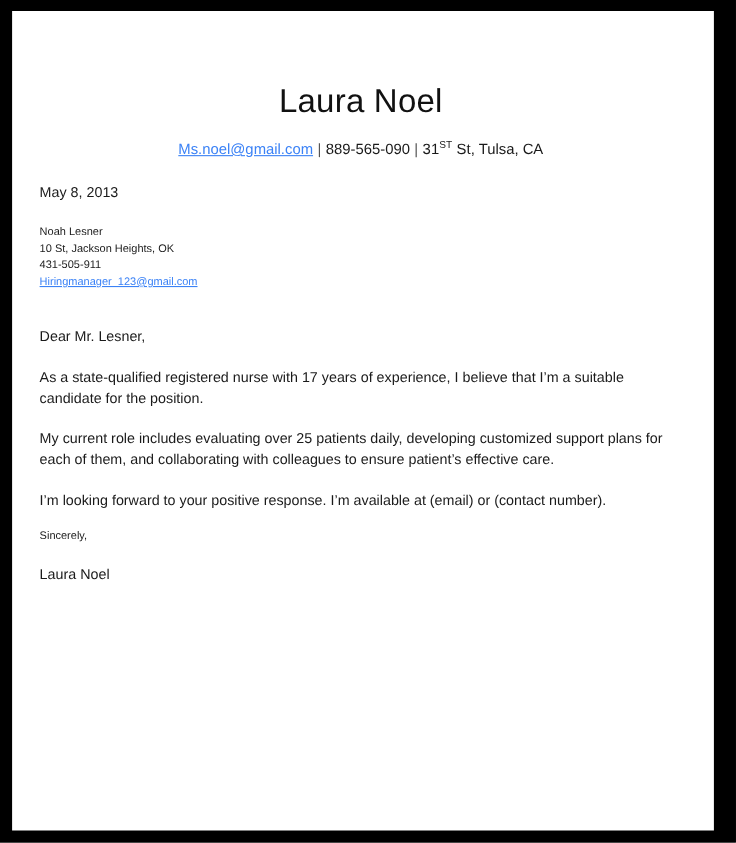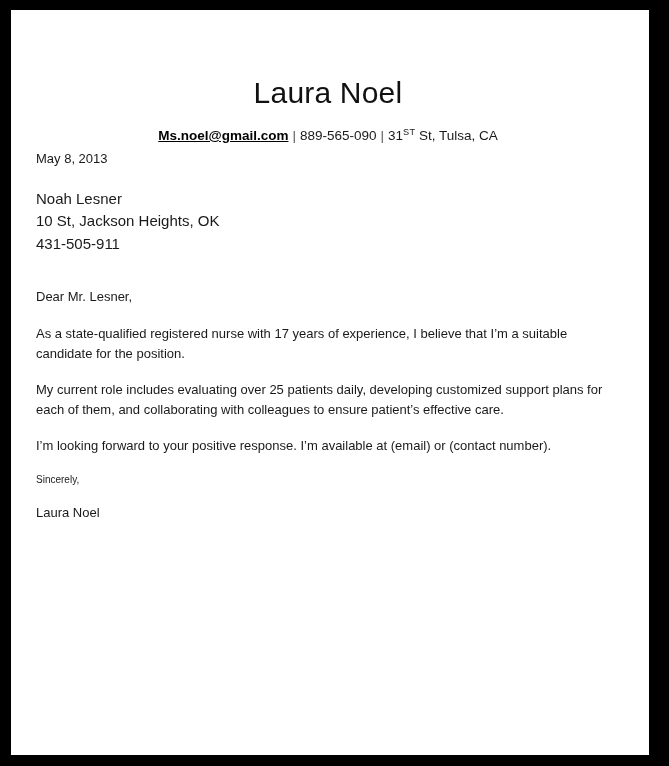--- a/index.html
+++ b/index.html
@@ -53,47 +53,46 @@
     white-space: nowrap;
   }
 
   .contact-line .sep {
     color: #555555;
     padding: 0 4px;
   }
 
   a.doc-link,
   .doc-link {
-    color: #000000;
+    color: #3b82f6;
     text-decoration: underline;
-    font-weight: bold;
   }
 
   sup.ordinal {
     font-size: 0.68em;
     vertical-align: super;
     line-height: 0;
     letter-spacing: 0.2px;
   }
 
   .body-area {
     padding: 0 4px 0 11px;
-    margin-top: 4px;
+    margin-top: 20px;
     color: #1a1a1a;
   }
 
   .letter-date {
     font-size: 13px;
     line-height: 1.45;
     margin: 0;
   }
 
   .recipient-block {
     margin-top: 19px;
-    font-size: 15px;
+    font-size: 10px;
     line-height: 1.5;
   }
 
   .recipient-block div {
     white-space: pre;
   }
 
   .salutation {
     margin-top: 33px;
     font-size: 13px;
@@ -135,20 +134,21 @@
     </header>
 
     <section class="body-area">
 
       <p class="letter-date">May 8, 2013</p>
 
       <div class="recipient-block">
         <div>Noah Lesner</div>
         <div>10 St, Jackson Heights, OK</div>
         <div>431-505-911</div>
+        <div><a href="#" class="doc-link">Hiringmanager  123@gmail.com</a></div>
       </div>
 
       <p class="salutation">Dear Mr. Lesner,</p>
 
       <p class="letter-paragraph">As a state-qualified registered nurse with 17 years of experience, I believe that I’m a suitable candidate for the position.</p>
 
       <p class="letter-paragraph">My current role includes evaluating over 25 patients daily, developing customized support plans for each of them, and collaborating with colleagues to ensure patient’s effective care.</p>
 
 
       <p class="letter-paragraph">I’m looking forward to your positive response. I’m available at (email) or (contact number).</p>

